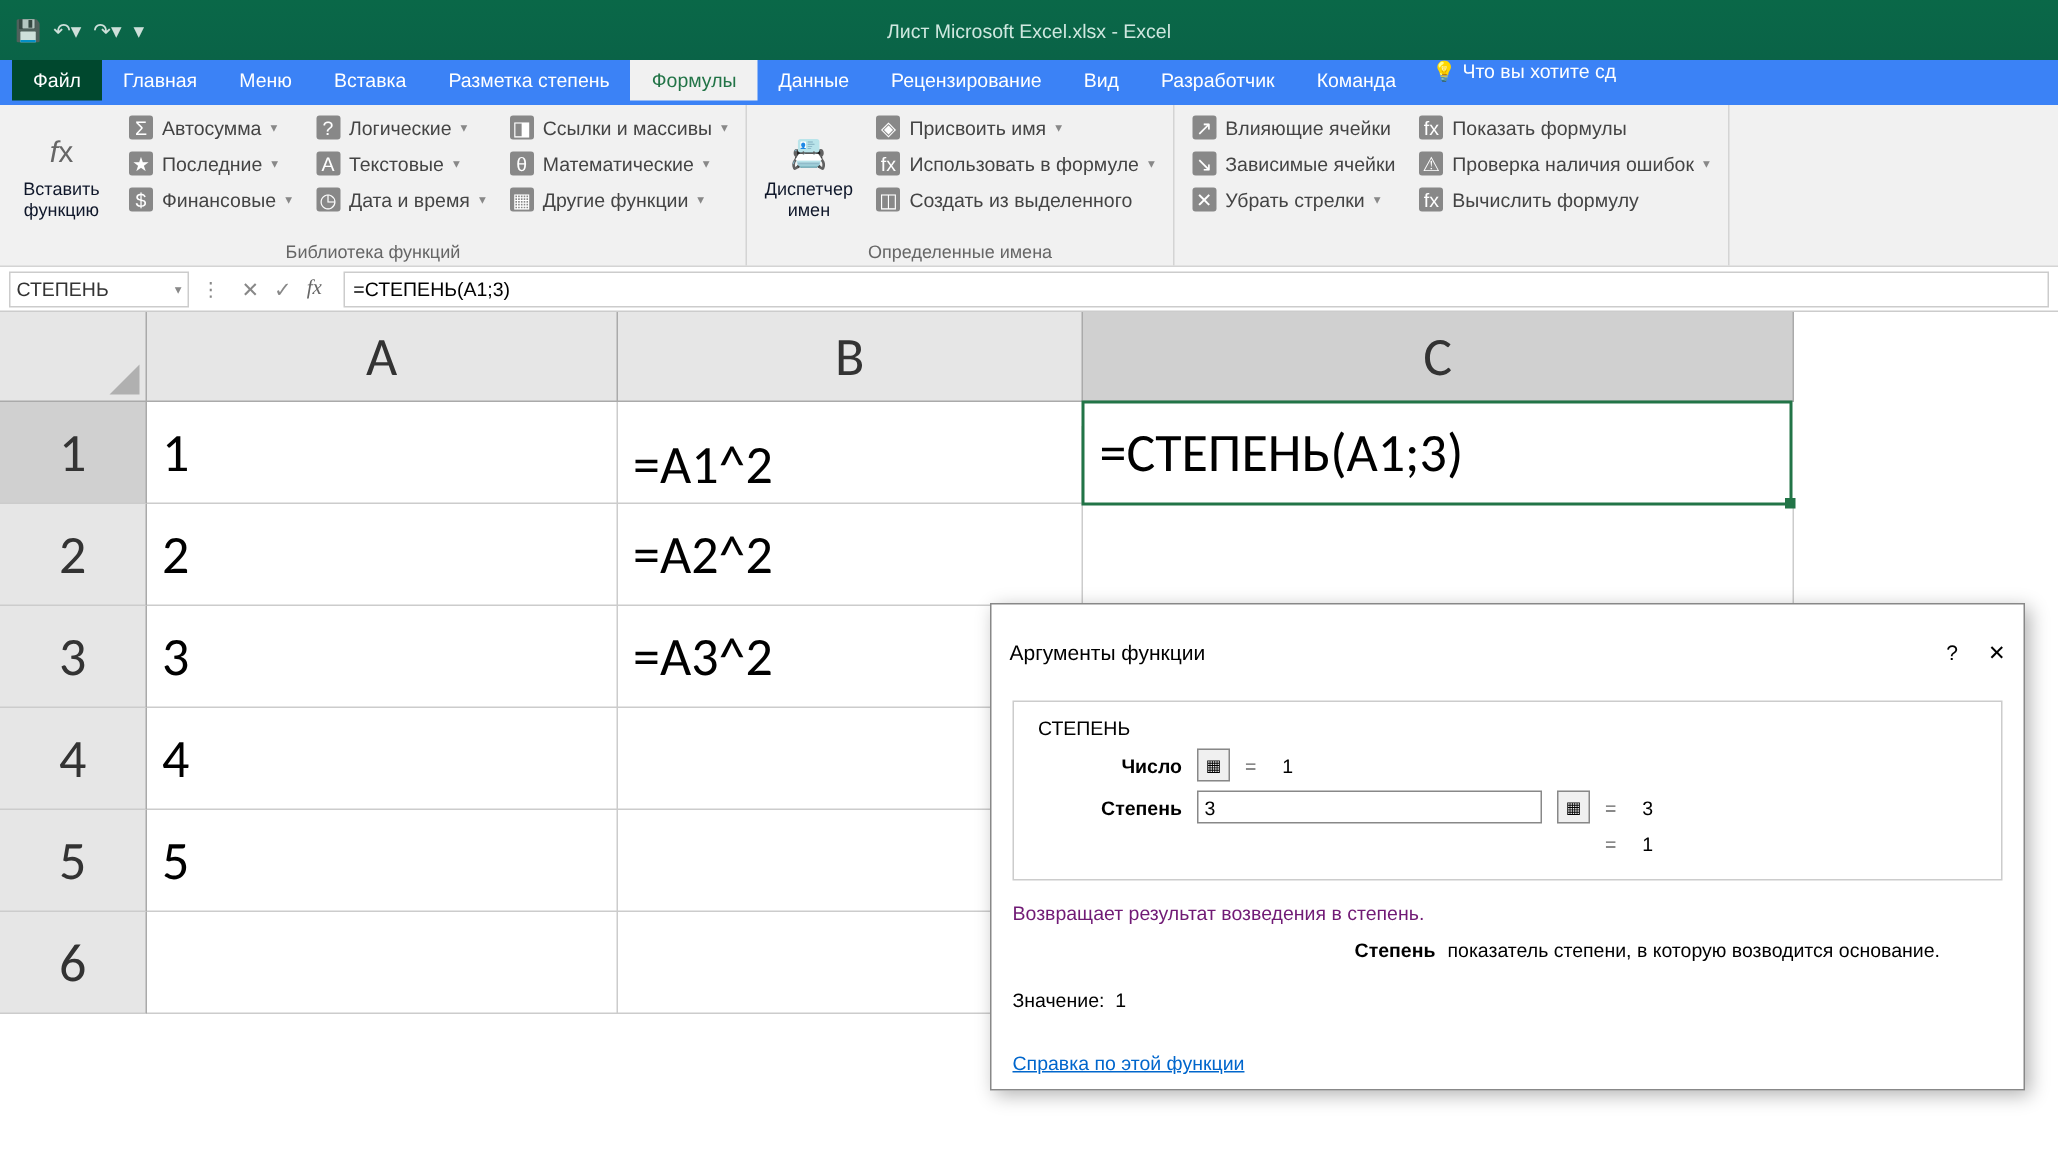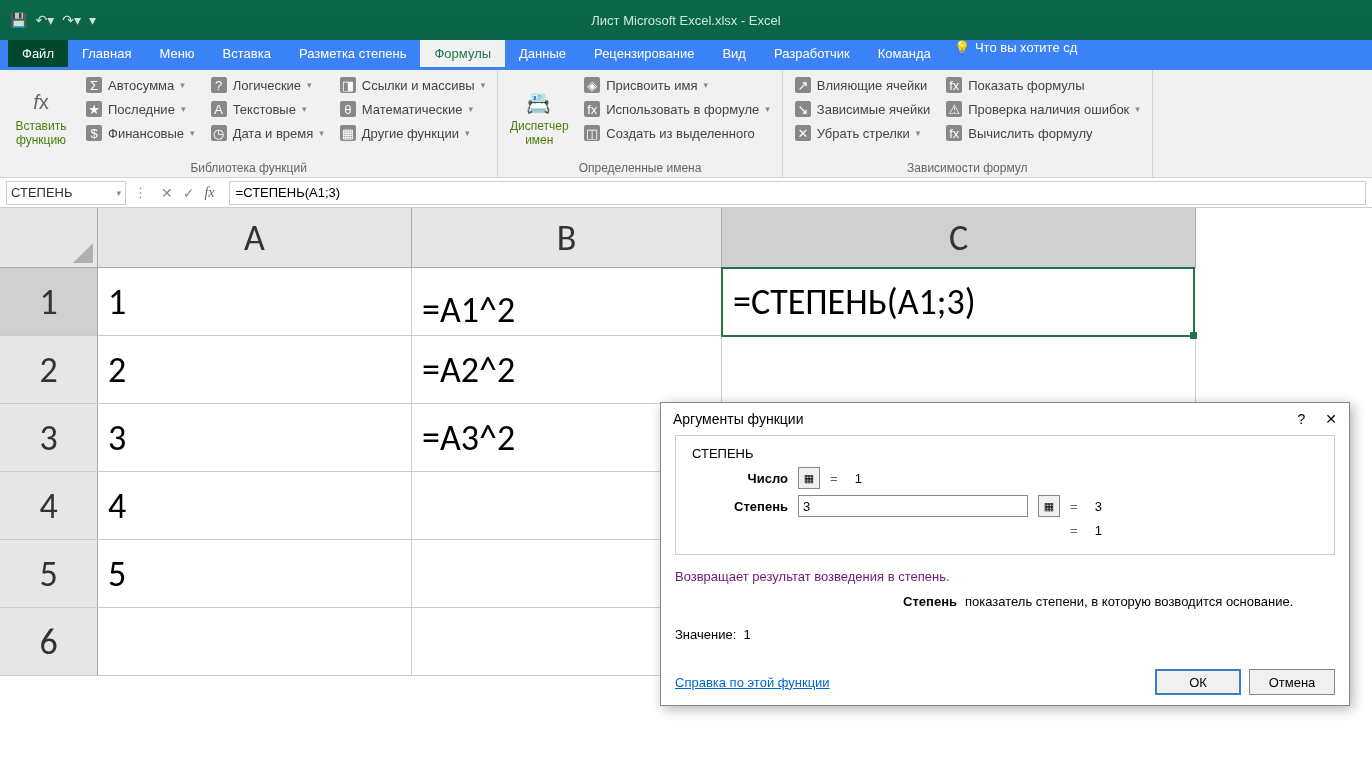--- a/index.html
+++ b/index.html
@@ -105,21 +105,21 @@
       width: 32px;
       height: 32px;
       display: flex;
       align-items: center;
       justify-content: center;
       font-size: 20px;
       color: #666;
     }
     .big-btn .lbl {
       font-size: 12px;
-      color: #4d7c0f;
+      color: #0f172a;
       text-align: center;
       line-height: 14px;
     }
     .btn-col {
       display: flex;
       flex-direction: column;
       gap: 2px;
     }
     .small-btn {
       display: flex;
@@ -287,21 +287,21 @@
       width: 690px;
       background: #fff;
       border: 1px solid #888;
       box-shadow: 3px 3px 12px rgba(0,0,0,0.3);
       font-size: 13px;
     }
     .dlg-title {
       display: flex;
       justify-content: space-between;
       align-items: center;
-      padding: 8px 12px;
+      padding: 24px 12px;
       font-size: 14px;
     }
     .dlg-title .r {
       display: flex;
       gap: 20px;
       font-size: 14px;
     }
     .dlg-title .r span {
       cursor: pointer;
     }
@@ -542,21 +542,20 @@
             <span class="ic">⚠</span>
             <span>Проверка наличия ошибок</span>
             <span class="dd">▾</span>
           </div>
         <div class="small-btn">
             <span class="ic">fx</span>
             <span>Вычислить формулу</span>
           </div>
       </div>
     </div>
-    <div class="ribbon-group-label">Зависимости формул</div>
   </div>
 </div>
 
 <div class="formula-bar">
   <div class="name-box">
     <span>СТЕПЕНЬ</span>
     <span class="dd">▾</span>
   </div>
   <span style="color:#888">⋮</span>
   <div class="fb-btns">
@@ -656,18 +655,14 @@
       <div class="b">Степень</div>
       <div>показатель степени, в которую возводится основание.</div>
     </div>
     <div class="val-row">
       <span>Значение:</span>
       &nbsp;<span>1</span>
     </div>
   </div>
   <div class="dlg-foot">
     <span class="help-link">Справка по этой функции</span>
-    <div class="dlg-btns">
-      <button class="dlg-btn primary">ОК</button>
-      <button class="dlg-btn">Отмена</button>
-    </div>
   </div>
 </div>
 
 </body></html>

